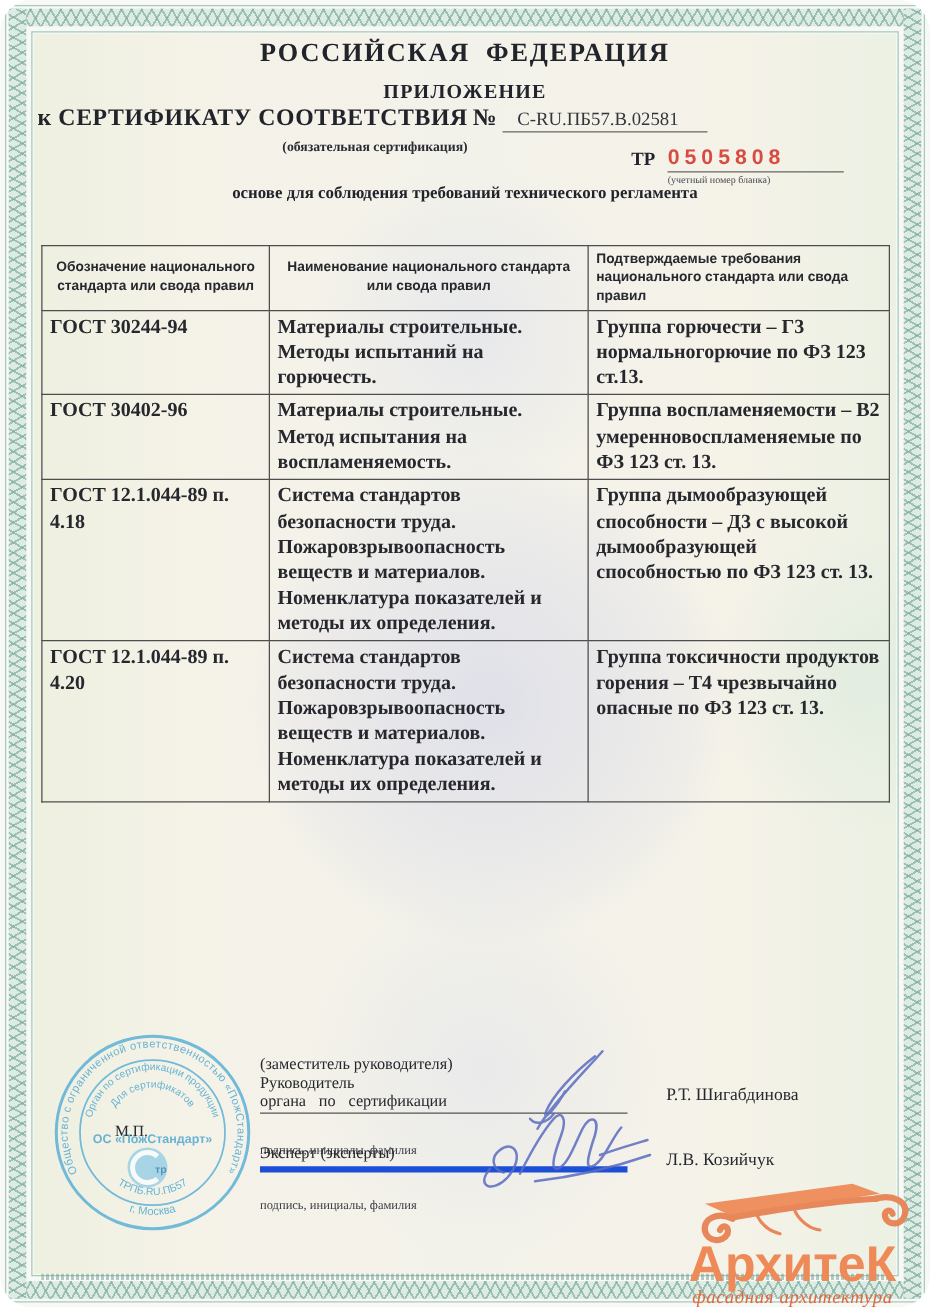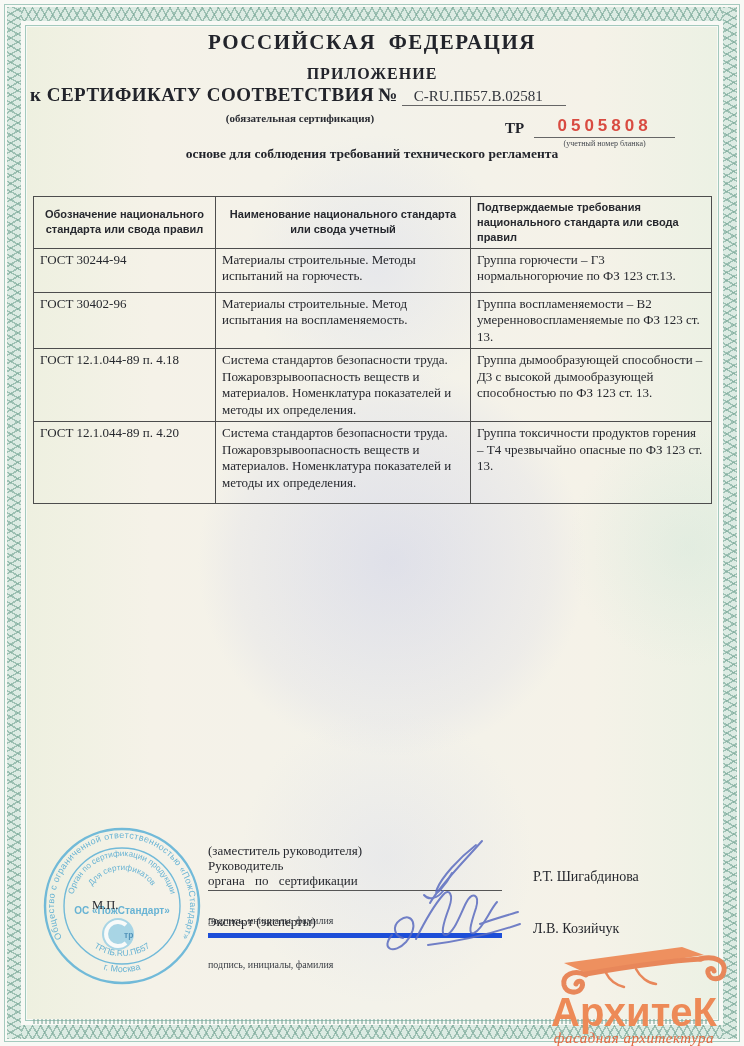--- a/index.html
+++ b/index.html
@@ -1,17 +1,17 @@
 <!DOCTYPE html>
 <html><head>
 <meta charset="utf-8">
 <style>
   html,body{margin:0;padding:0;background:#ffffff;}
   .page{position:relative;width:744px;height:1046px;background:#f8f9f5;overflow:hidden;
-        font-family:"Liberation Serif",serif;color:#222;}
+        font-family:"Liberation Serif",serif;color:#222;border-radius:26px;}
   
   .outer-line{position:absolute;inset:4px;border:1.5px solid #a5cabe;pointer-events:none;}
   .band-top,.band-bottom{position:absolute;left:7px;right:7px;height:14px;background-color:#dcebe3;
       background-image:repeating-linear-gradient(60deg,rgba(124,170,154,.65) 0 1.5px,transparent 1.5px 7px),
                        repeating-linear-gradient(-60deg,rgba(124,170,154,.65) 0 1.5px,transparent 1.5px 7px);}
   .band-top{top:7px;}.band-bottom{bottom:7px;}
   .band-left,.band-right{position:absolute;top:7px;bottom:7px;width:14px;background-color:#dcebe3;
       background-image:repeating-linear-gradient(30deg,rgba(124,170,154,.65) 0 1.5px,transparent 1.5px 7px),
                        repeating-linear-gradient(150deg,rgba(124,170,154,.65) 0 1.5px,transparent 1.5px 7px);}
   .band-left{left:7px;}.band-right{right:7px;}
@@ -32,30 +32,30 @@
   .t-doc{position:absolute;left:0;right:0;top:65px;text-align:center;font-size:16px;
      font-weight:bold;letter-spacing:1px;color:#22242b;}
   .cert-line{position:absolute;left:30px;right:0;top:84px;text-align:left;white-space:nowrap;}
   .cert-line .big{font-size:19px;font-weight:bold;letter-spacing:.5px;color:#22242b;}
   .num-underline{display:inline-block;min-width:140px;padding:2px 12px 0;border-bottom:1px solid #666;
      font-size:15px;color:#33363d;vertical-align:baseline;}
   .t-mandatory{position:absolute;left:0;top:112px;width:600px;text-align:center;
      font-size:11px;font-weight:bold;color:#2a2c33;}
   .tr-block{position:absolute;left:505px;top:116px;width:170px;display:flex;align-items:flex-start;gap:10px;}
   .tr-label{font-size:15px;font-weight:bold;padding-top:4px;color:#22242b;}
-  .tr-numwrap{flex:1;text-align:center;}
+  .tr-numwrap{flex:1;text-align:left;}
   .tr-num{display:block;border-bottom:1px solid #666;font-family:"Liberation Sans",sans-serif;
      font-weight:bold;font-size:17px;letter-spacing:4px;color:#d94b41;padding-bottom:1px;}
   .tr-caption{display:block;font-size:8px;color:#44484f;padding-top:1px;}
   .t-subtitle{position:absolute;left:0;right:0;top:145px;text-align:center;font-size:13.5px;
      font-weight:bold;line-height:17px;color:#22242b;}
   
   table.std{position:absolute;left:33px;top:196px;width:678px;border-collapse:collapse;table-layout:fixed;}
   table.std td,table.std th{border:1px solid #4d4d4d;vertical-align:top;padding:3px 6px;
-     font-size:13px;line-height:1.27;text-align:left;font-weight:normal;color:#26282e;}
+     font-size:16px;line-height:1.27;text-align:left;font-weight:bold;color:#26282e;}
   table.std th{font-family:"Liberation Sans",sans-serif;font-size:11px;font-weight:bold;line-height:1.35;}
   table.std th.c{text-align:center;vertical-align:middle;}
   tr.h-row{height:40px;} tr.r0{height:44px;} tr.r1{height:46px;margin-top:20px;} tr.r2{height:72px;} tr.r3{height:82px;}
   
   .mp{position:absolute;left:92px;top:898px;font-size:12.5px;color:#26282e;}
   .role-block{position:absolute;left:208px;top:843px;width:294px;border-bottom:1px solid #555;
      padding-bottom:2px;font-size:13px;line-height:15px;color:#26282e;}
   .role-block .spread{word-spacing:7px;}
   .sig-caption{position:absolute;font-size:10px;color:#3c4046;margin-top:22px;}
   .cap1{left:208px;top:893px;} .cap2{left:208px;top:937px;}
@@ -109,21 +109,21 @@
 
   <table class="std">
     <colgroup>
         <col style="width:182px">
         <col style="width:255px">
         <col style="width:241px">
       </colgroup>
     <tbody>
         <tr class="h-row">
       <th class="c">Обозначение национального стандарта или свода правил</th>
-      <th class="c">Наименование национального стандарта или свода учетный</th>
+      <th class="c">Наименование национального стандарта или свода правил</th>
       <th>Подтверждаемые требования национального стандарта или свода правил</th>
     </tr>
     <tr class="r0">
       <td>ГОСТ 30244-94</td>
       <td>Материалы строительные. Методы испытаний на горючесть.</td>
       <td>Группа горючести – Г3 нормальногорючие по ФЗ 123 ст.13.</td>
     </tr>
     <tr class="r1">
       <td>ГОСТ 30402-96</td>
       <td>Материалы строительные. Метод испытания на воспламеняемость.</td>

